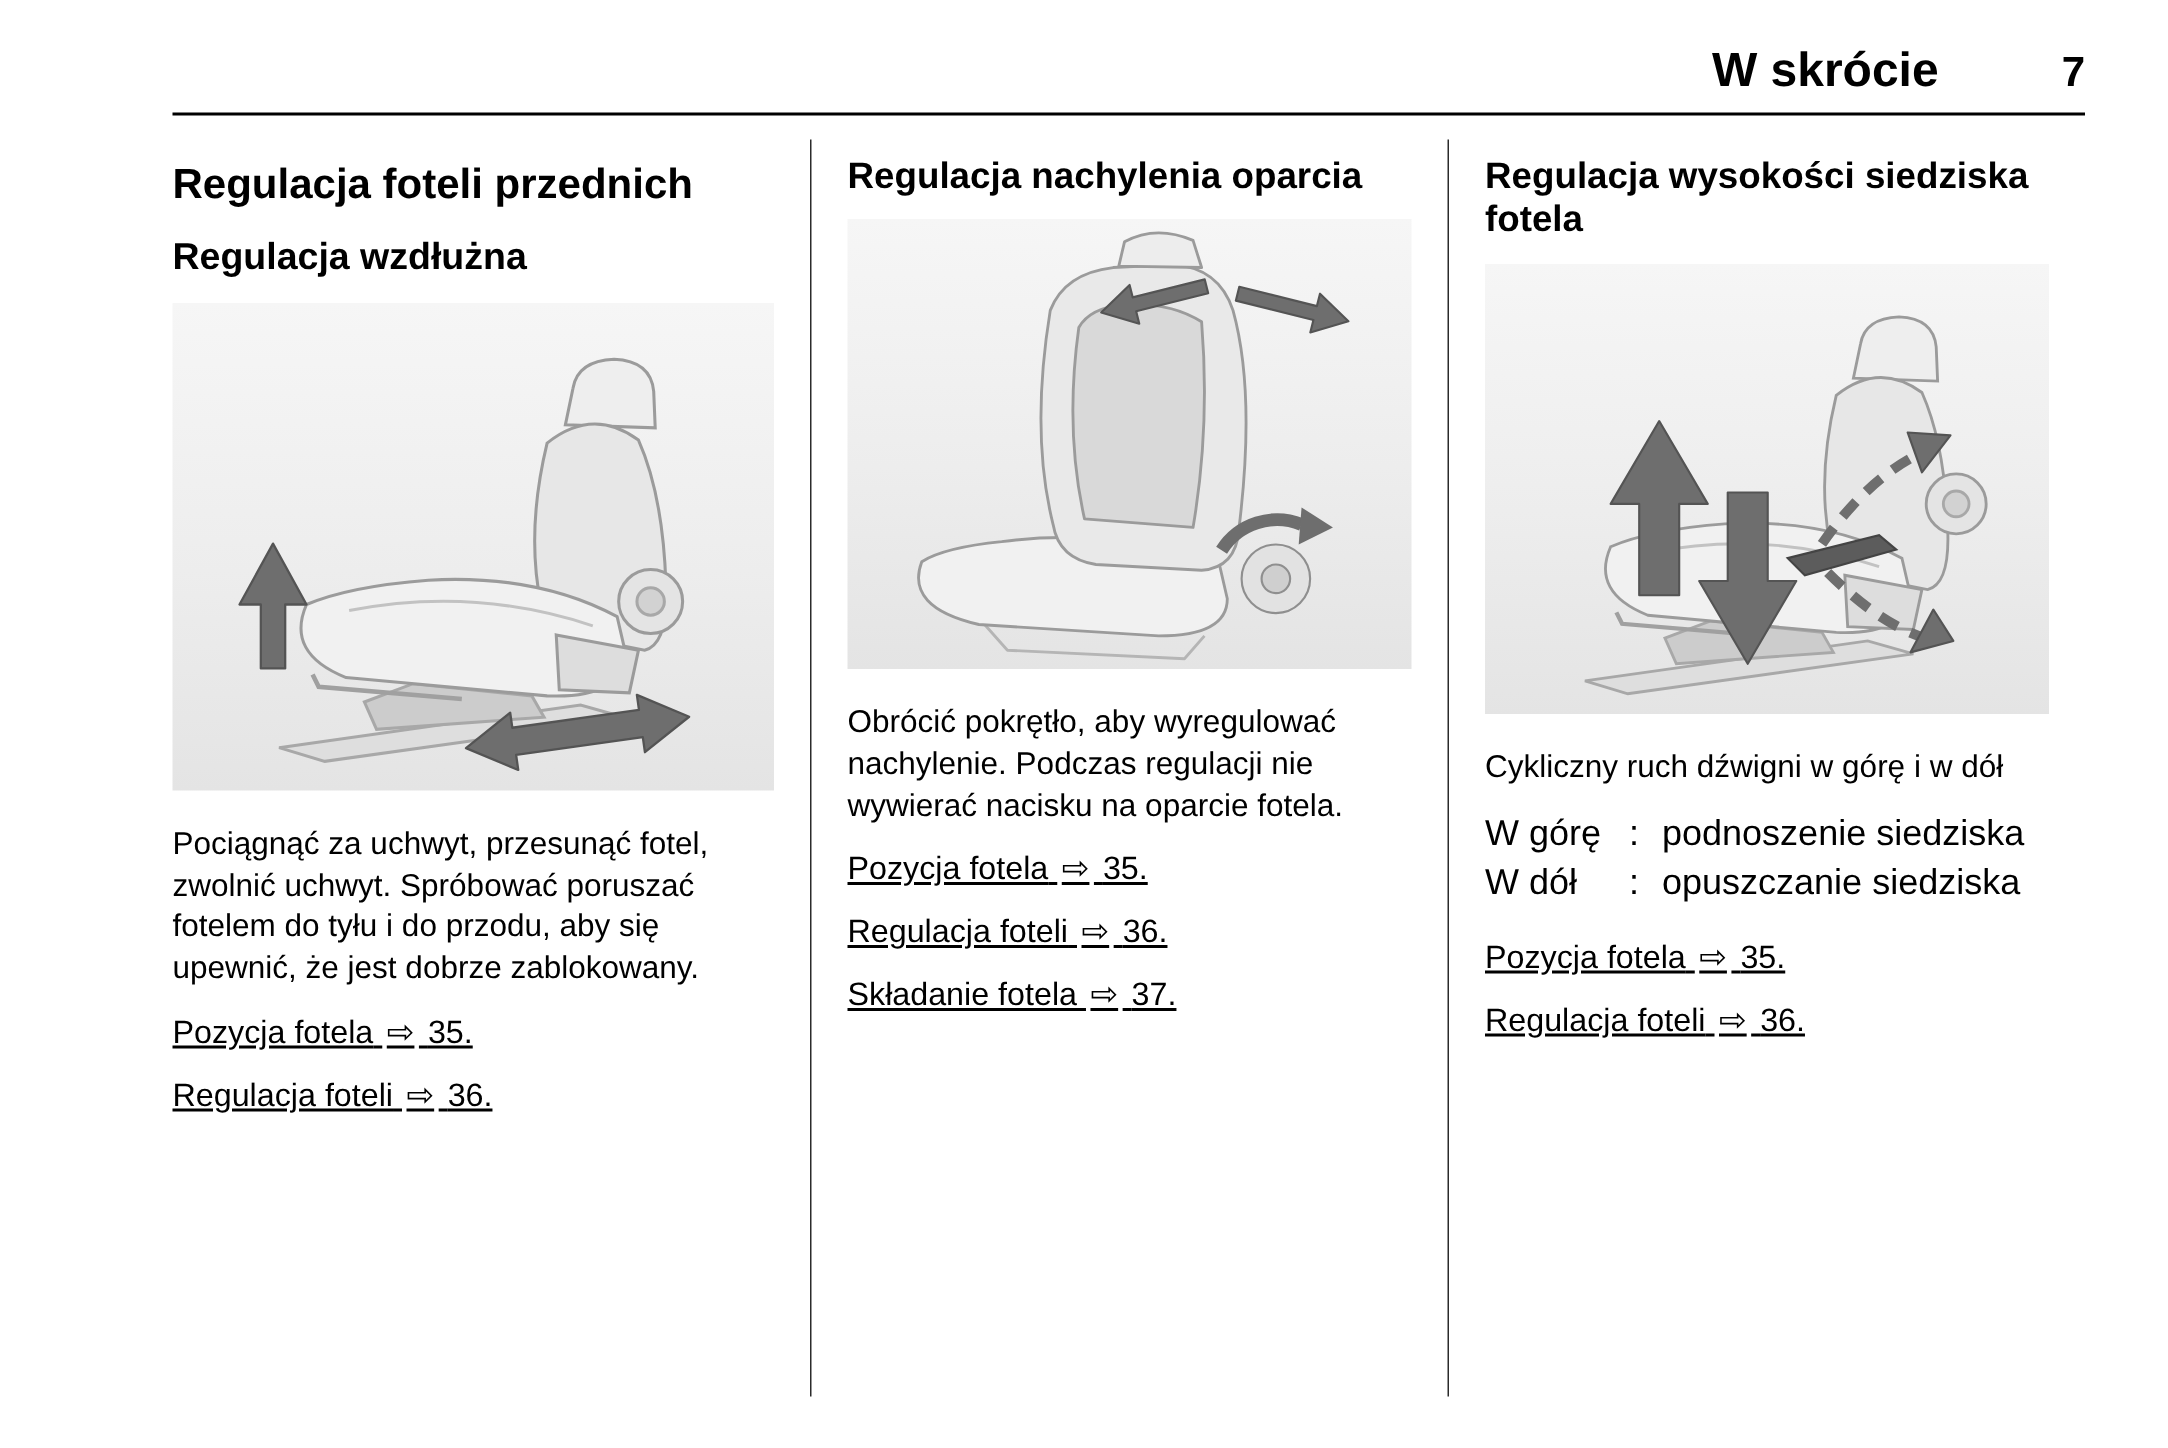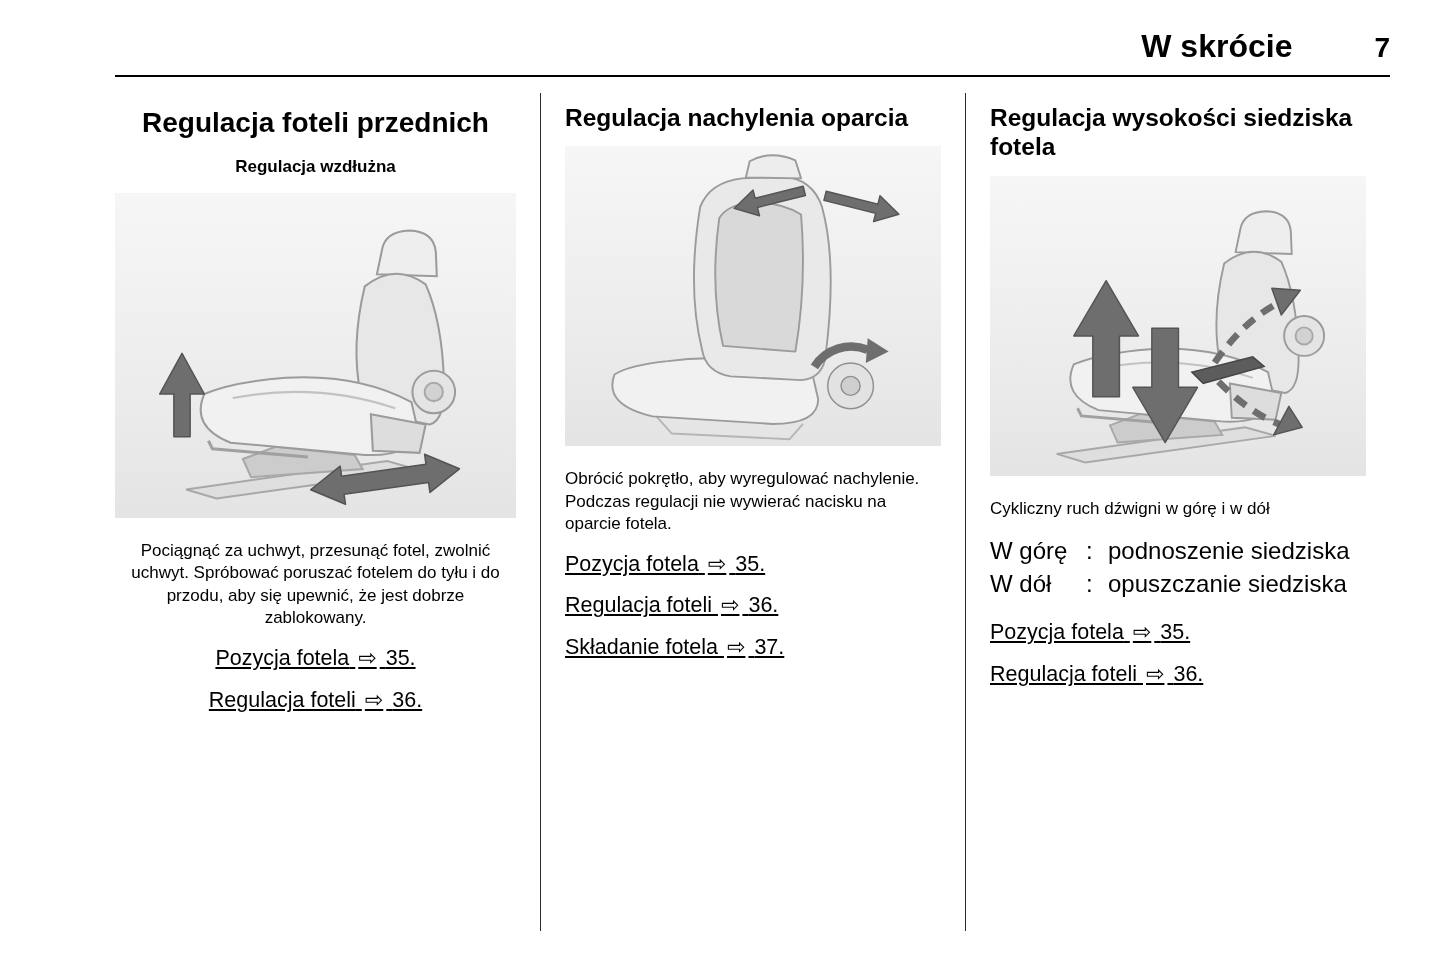--- a/index.html
+++ b/index.html
@@ -12,34 +12,34 @@
   }
   .page { padding:28px 55px 0 115px; }
 
   .header { display:flex; justify-content:flex-end; align-items:baseline; padding-bottom:10px; }
   .header .section-title { font-size:32px; font-weight:700; }
   .header .page-number { font-size:28px; font-weight:700; margin-left:82px; }
   .rule { border:none; border-top:2px solid #000; margin:0 0 16px 0; }
 
   .columns { display:grid; grid-template-columns:1fr 1fr 1fr; min-height:838px; }
   .col { padding:0 24px; }
-  .col:first-child { padding-left:0;text-align:center; }
+  .col:first-child { padding-left:0; }
   .col + .col { border-left:1.5px solid #2b2b2b; }
 
   h1.section-heading { font-size:28px; font-weight:700; margin:14px 0 6px; line-height:1.15; }
   h2.col-heading { font-size:24.5px; font-weight:700; margin:10px 0 14px; line-height:1.2; }
-  h3.sub-heading { font-size:17px; font-weight:700; margin:18px 0 16px; }
+  h3.sub-heading { font-size:25px; font-weight:700; margin:18px 0 16px; }
 
   figure.illustration {
     background:linear-gradient(180deg,#f6f6f6 0%,#ededed 55%,#e4e4e4 100%);
     margin:0 0 22px 0;
   }
   figure.illustration svg { display:block; width:100%; height:auto; }
 
-  p.body-text { font-size:17px; line-height:1.32; margin:0 0 14px 0; }
+  p.body-text { font-size:21px; line-height:1.32; margin:0 0 14px 0; }
   p.nowrap { white-space:nowrap; }
 
   .refs { margin-top:4px;text-decoration:underline; }
   .ref { font-size:21.5px; line-height:1.3; margin:0 0 13px 0; }
   .ref-arrow { font-size:22px; padding:0 3px; }
 
   .kv-wrap { margin:2px 0 18px 0; }
   .kv { display:grid; grid-template-columns:96px 22px auto; font-size:24px; line-height:1.38; }
 </style>
 </head>

